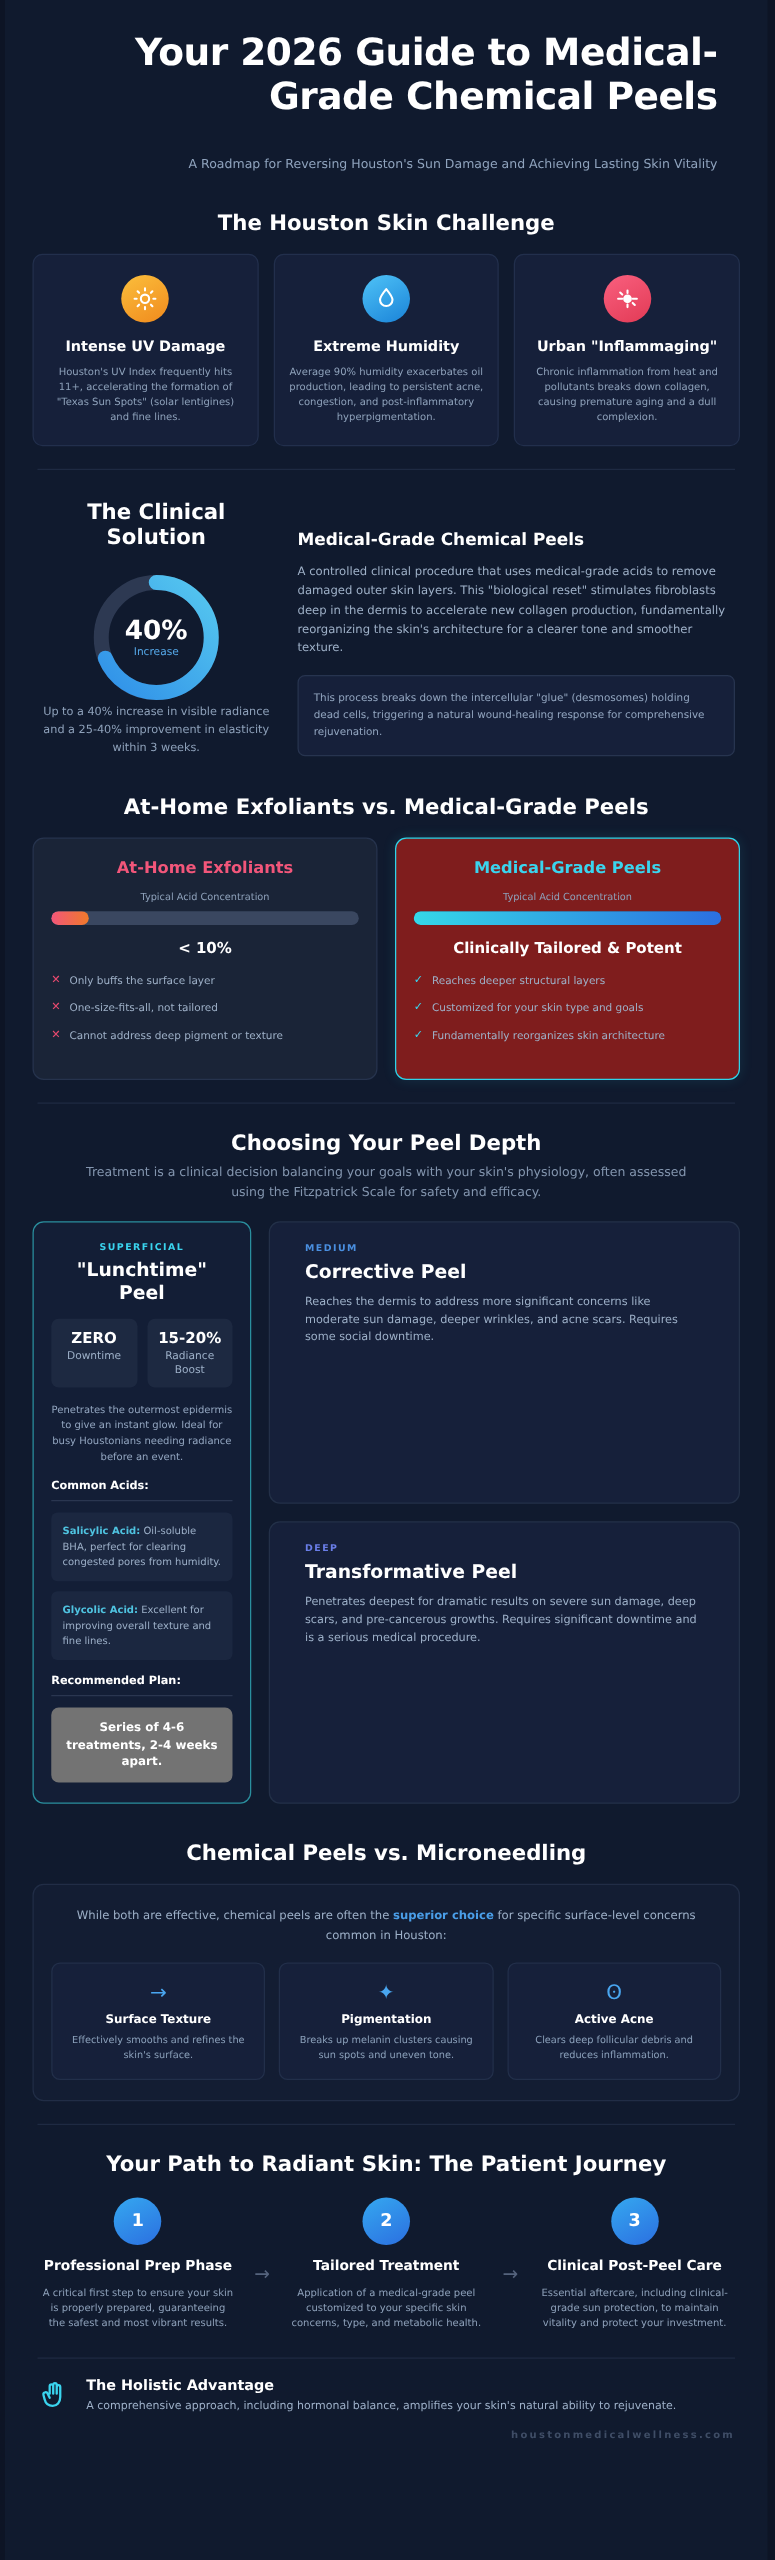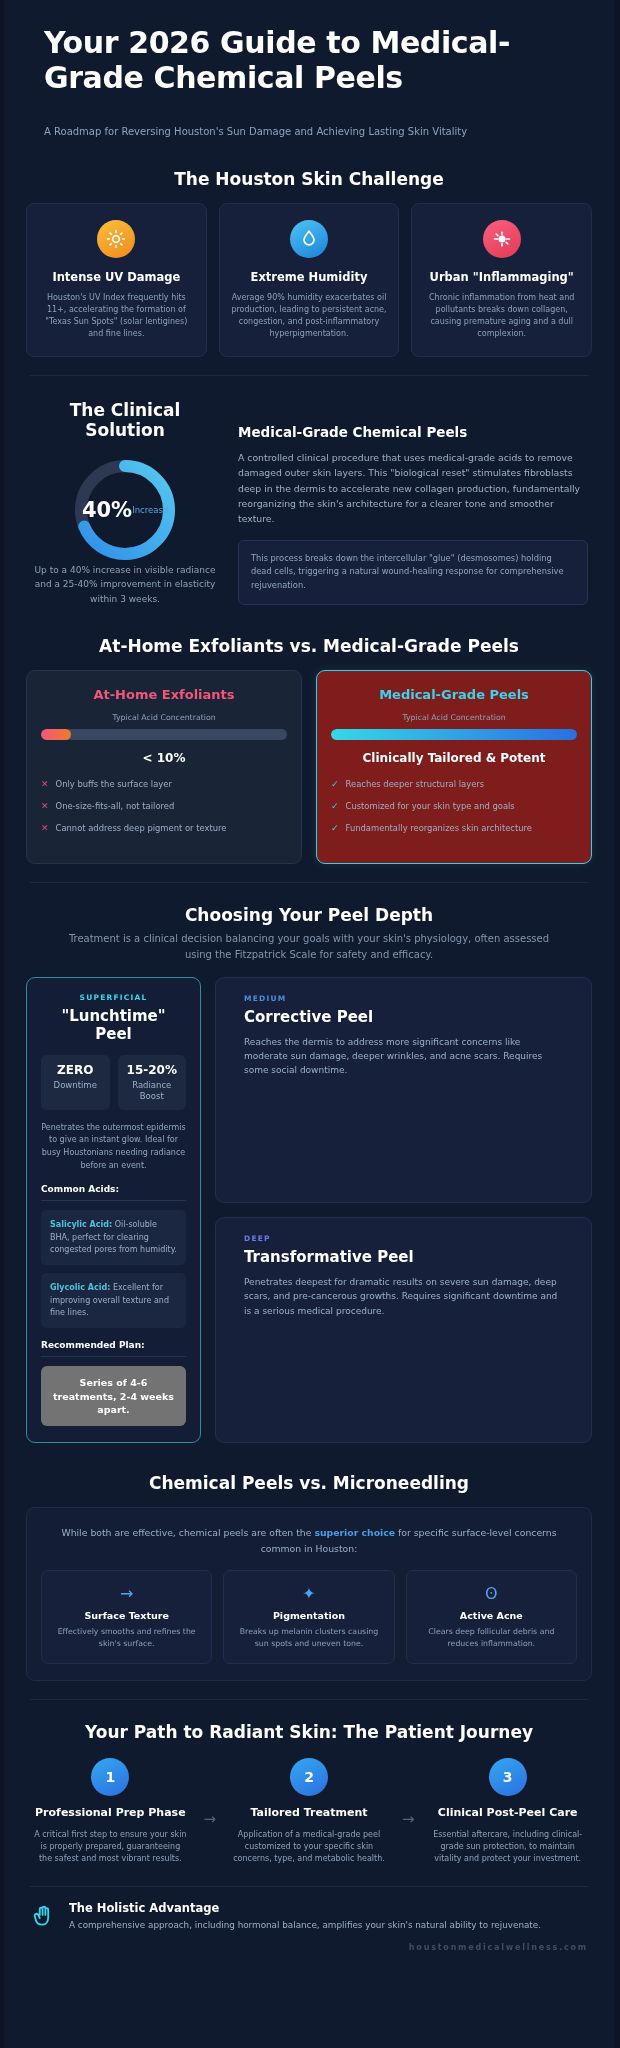--- a/index.html
+++ b/index.html
@@ -17,21 +17,21 @@
   }
   .page {
     width: 610px;
     background: #101a2e;
     min-height: 2048px;
     padding: 0 0 10px 0;
     position: relative;
   }
 
   
-  .hero { padding: 26px 40px 8px; text-align: left; }
+  .hero { padding: 26px 40px 8px; text-align: right; }
   .hero h1 {
     font-size: 30px; line-height: 1.16; font-weight: bold;
     color: #ffffff; letter-spacing: -0.4px;
   }
   .hero p {
     margin-top: 28px; font-size: 10px; line-height: 1.55;
     color: #8fa3bd; font-weight: normal;
   }
 
   
@@ -70,21 +70,21 @@
   
   .clinical { display: flex; padding: 0 26px; gap: 18px; align-items: flex-start; }
   .clin-left { width: 190px; text-align: center; padding-top: 6px; }
   .clin-left h2 {
     font-size: 17px; font-weight: bold; color: #ffffff; line-height: 1.2;
     margin-bottom: 16px;
   }
   .donut-wrap { position: relative; width: 106px; height: 106px; margin: 0 auto; }
   .donut-wrap svg { transform: rotate(-90deg); }
   .donut-label {
-    position: absolute; inset: 0; display: flex; 
+    position: absolute; inset: 0; display: flex; flex-direction: column;
     align-items: center; justify-content: center;
   }
   .donut-val { font-size: 21px; font-weight: bold; color: #ffffff; }
   .donut-cap { font-size: 8.5px; color: #55a8e8; margin-top: 1px; }
   .clin-left .note {
     font-size: 9px; line-height: 1.6; color: #8ea1ba;
   }
   .clin-right { flex: 1; padding-top: 30px; }
   .clin-right h3 {
     font-size: 13.5px; font-weight: bold; color: #ffffff; margin-bottom: 10px;

